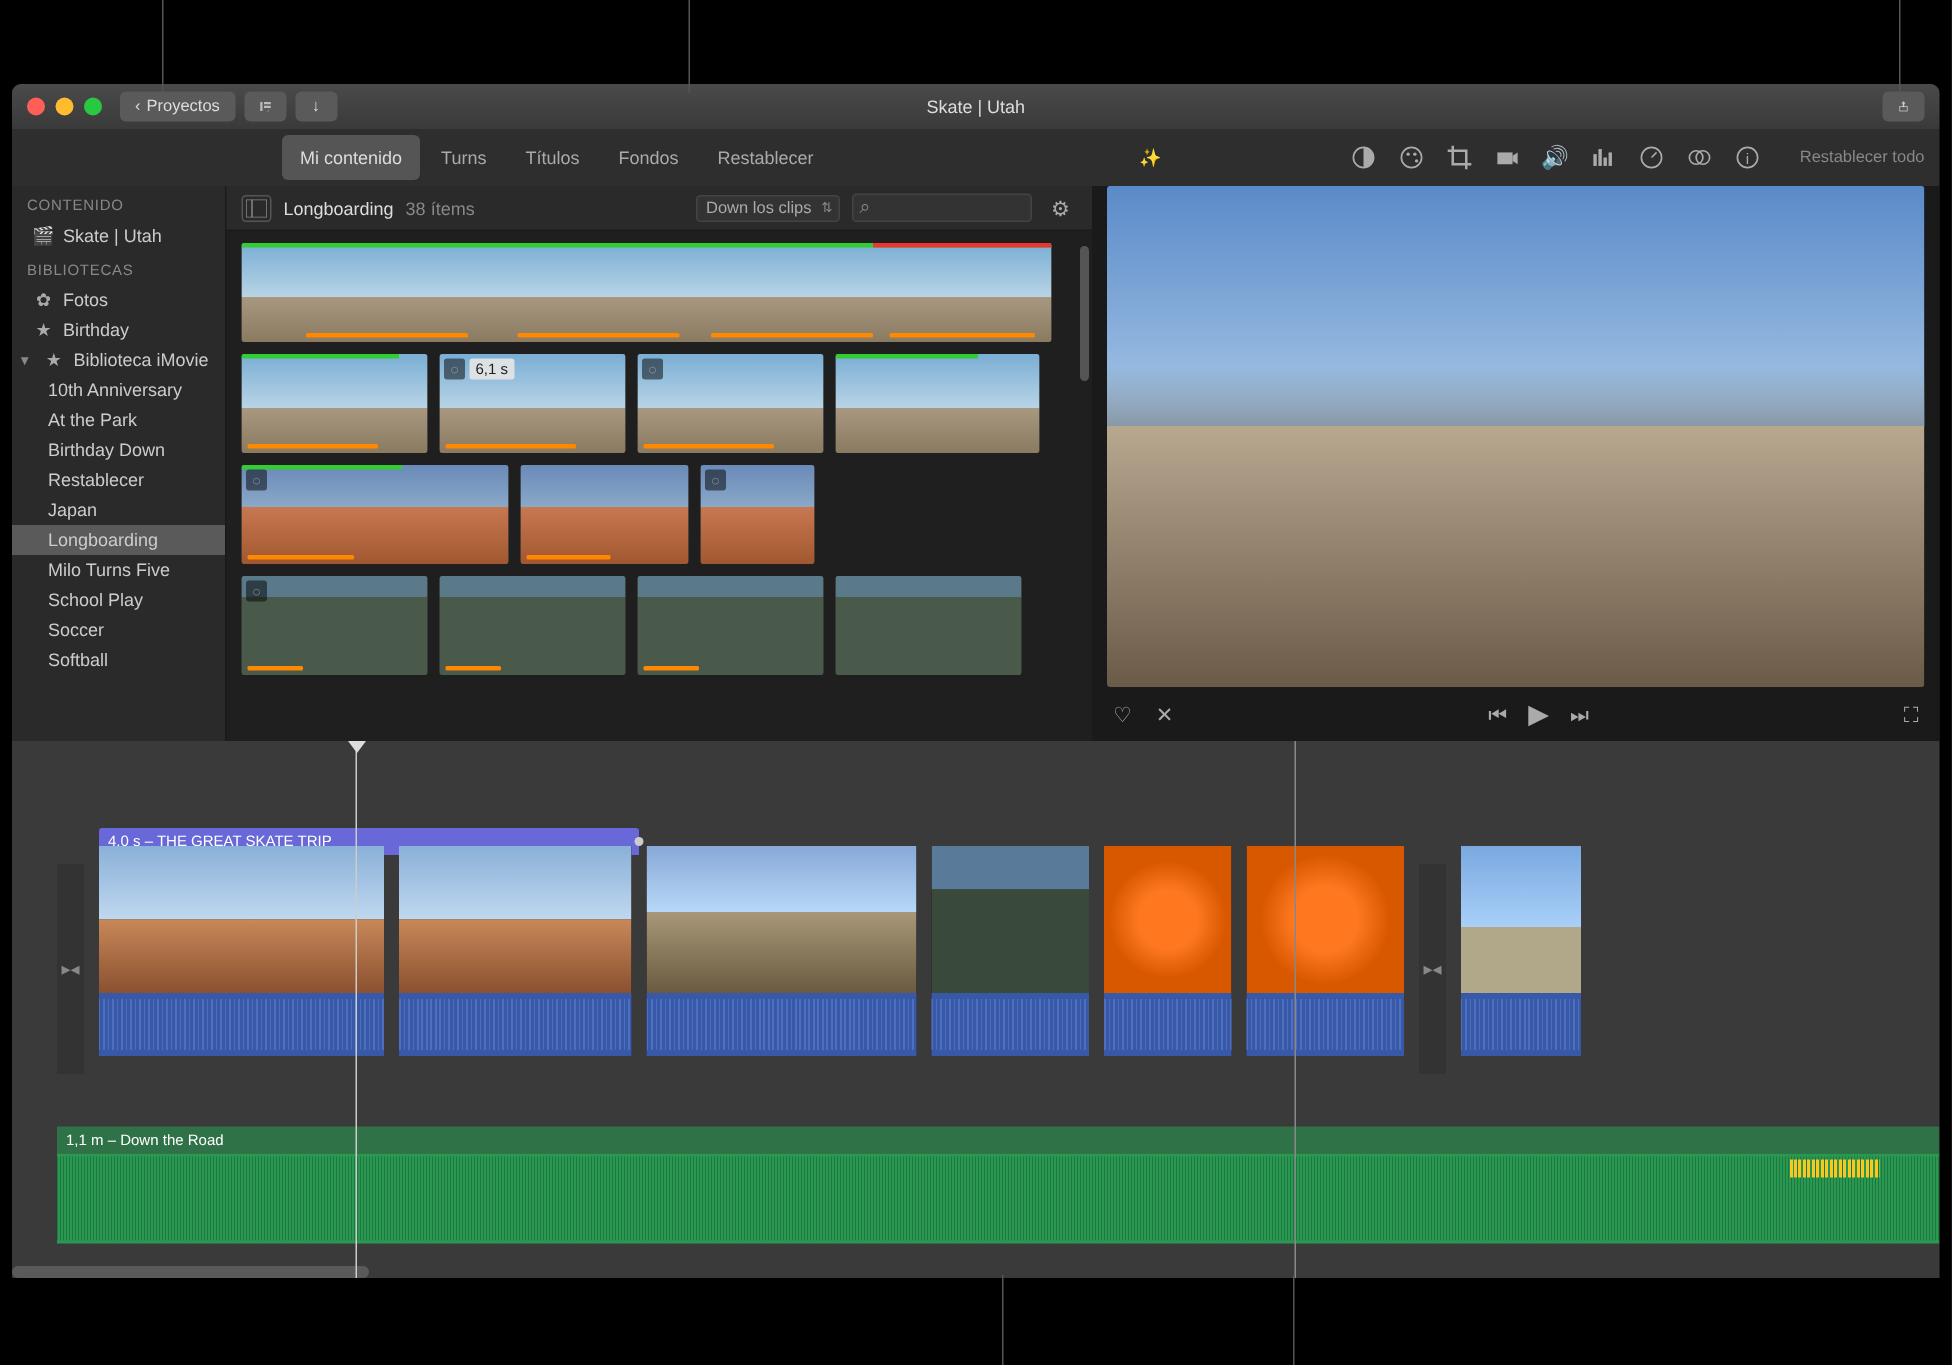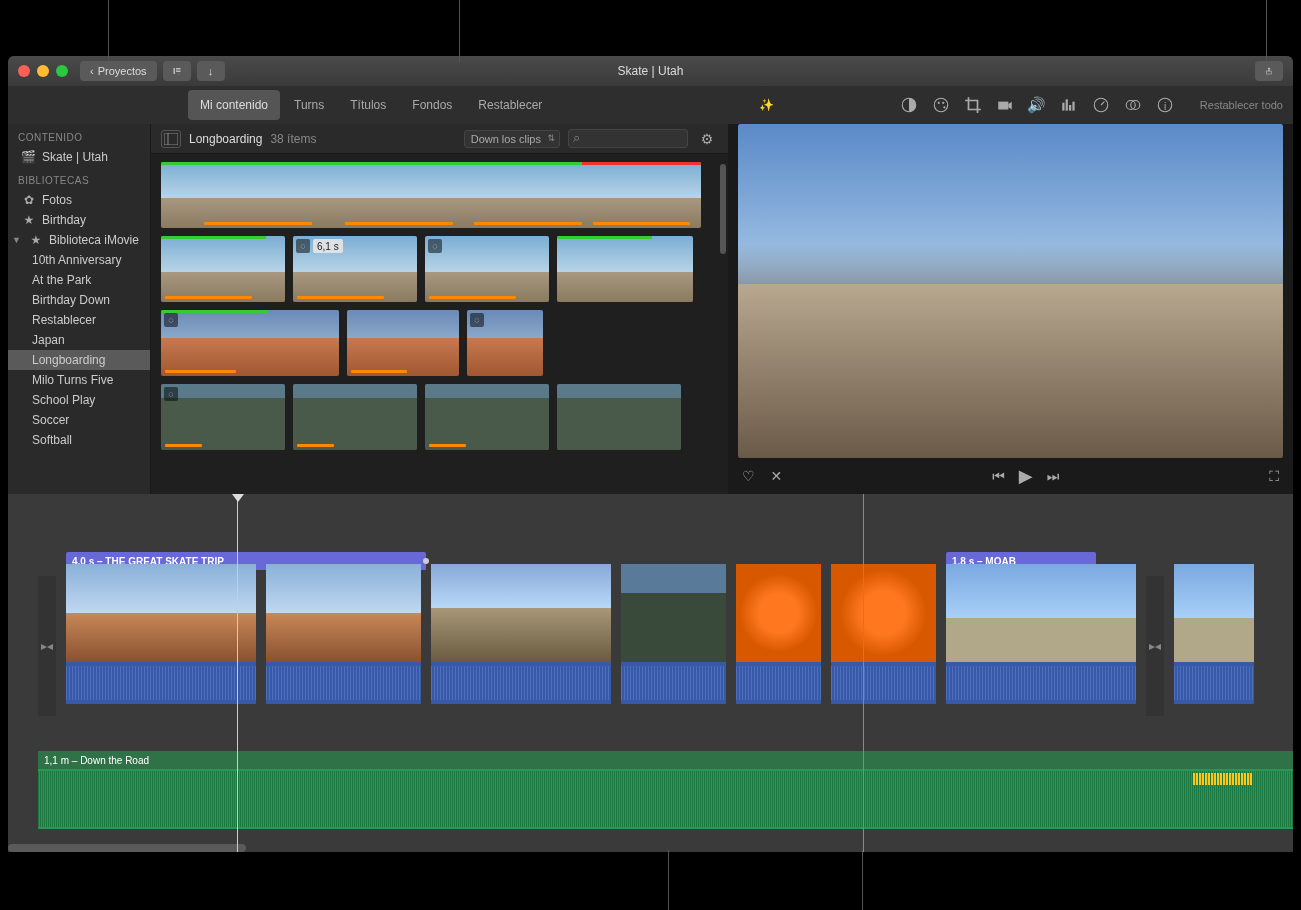--- a/index.html
+++ b/index.html
@@ -95,21 +95,21 @@
 .tl-body { position: relative; height: 358px; background: #3a3a3a; overflow: hidden; }
 .playhead-marker { position: absolute; top: 0; left: 224px; width: 0; height: 0; border-left: 6px solid transparent; border-right: 6px solid transparent; border-top: 8px solid #ddd; z-index: 10; }
 .playhead-line { position: absolute; top: 0; bottom: 0; left: 229px; width: 1px; background: #ccc; z-index: 9; }
 .second-line { position: absolute; top: 0; bottom: 0; left: 855px; width: 1px; background: #888; z-index: 8; }
 
 .video-track { position: absolute; top: 70px; left: 30px; right: 0; height: 160px; display: flex; gap: 10px; }
 .trans-handle { width: 18px; min-width: 18px; height: 140px; background: #333; display: flex; align-items: center; justify-content: center; color: #888; margin-top: 12px; cursor: pointer; }
 .title-bar { position: absolute; top: -12px; left: 0; height: 18px; background: #6868d8; color: #fff; font-size: 10px; padding: 0 6px; display: flex; align-items: center; border-radius: 2px 2px 0 0; white-space: nowrap; }
 .title-dot { width: 6px; height: 6px; background: #ccc; border-radius: 50%; position: absolute; right: -3px; top: 6px; }
 
-.vclip { height: 140px; background: #222; position: relative; display: flex; flex-direction: column; cursor: pointer; font-weight: bold; }
+.vclip { height: 140px; background: #222; position: relative; display: flex; flex-direction: column; cursor: pointer; }
 .vclip-img { flex: 1; position: relative; overflow: hidden; }
 .vclip-img.desert .s { height: 50%; background: linear-gradient(#8ab0d8, #c0d8f0); }
 .vclip-img.desert .g { height: 50%; background: linear-gradient(#c88858, #8a5030); }
 .vclip-img.road .s { height: 45%; background: linear-gradient(#88a8d8, #b8d8f8); }
 .vclip-img.road .g { height: 55%; background: linear-gradient(#a89878, #6a5a40); }
 .vclip-img.car .s { height: 30%; background: #5a7a9a; }
 .vclip-img.car .g { height: 70%; background: #3a4a3a; }
 .vclip-img.wheel .s { height: 100%; background: radial-gradient(circle at 50% 50%, #ff7820 30%, #d85800 60%); }
 .vclip-img.skate .s { height: 55%; background: linear-gradient(#7aa8e0, #a8d0f8); }
 .vclip-img.skate .g { height: 45%; background: #b0a888; }
@@ -459,30 +459,20 @@
               <div class="s"></div>
             </div>
           <div class="vclip-audio"></div>
         </div>
         <div class="vclip" style="width:105px;">
           <div class="vclip-img wheel">
               <div class="s"></div>
             </div>
           <div class="vclip-audio"></div>
         </div>
-        <div class="vclip" style="width:190px;">
-          <div class="title-bar" style="width:150px;">
-            <span>1,8 s – MOAB</span>
-          </div>
-          <div class="vclip-img skate">
-              <div class="s"></div>
-              <div class="g"></div>
-            </div>
-          <div class="vclip-audio"></div>
-        </div>
         <div class="trans-handle">▸◂</div>
         <div class="vclip" style="width:80px;">
           <div class="vclip-img skate">
               <div class="s"></div>
               <div class="g"></div>
             </div>
           <div class="vclip-audio"></div>
         </div>
       </div>
 

